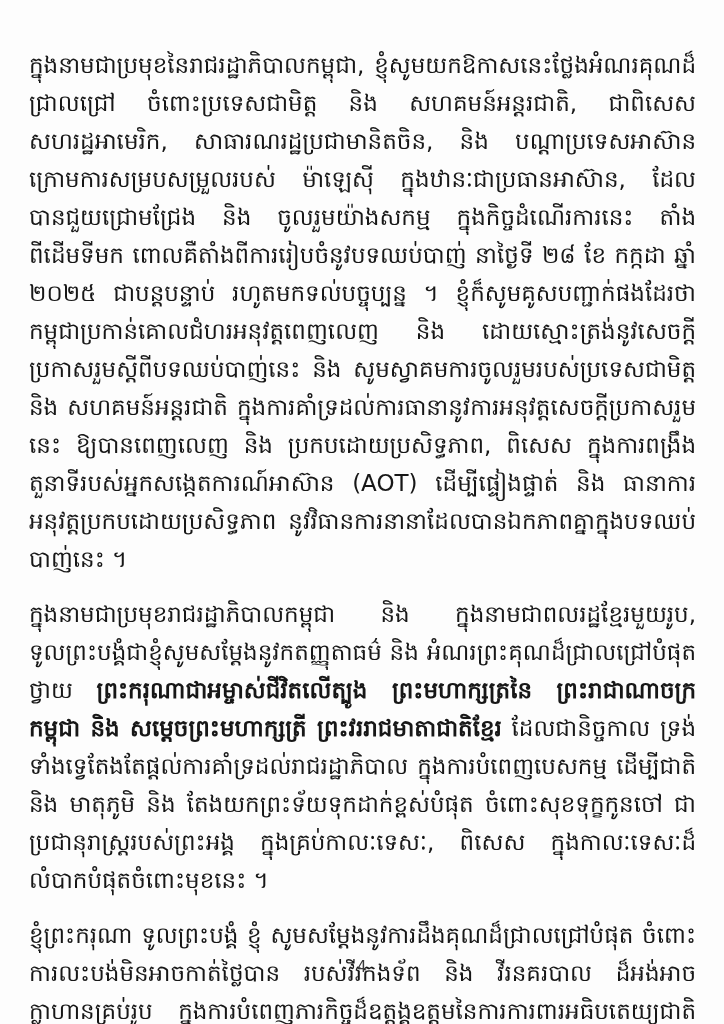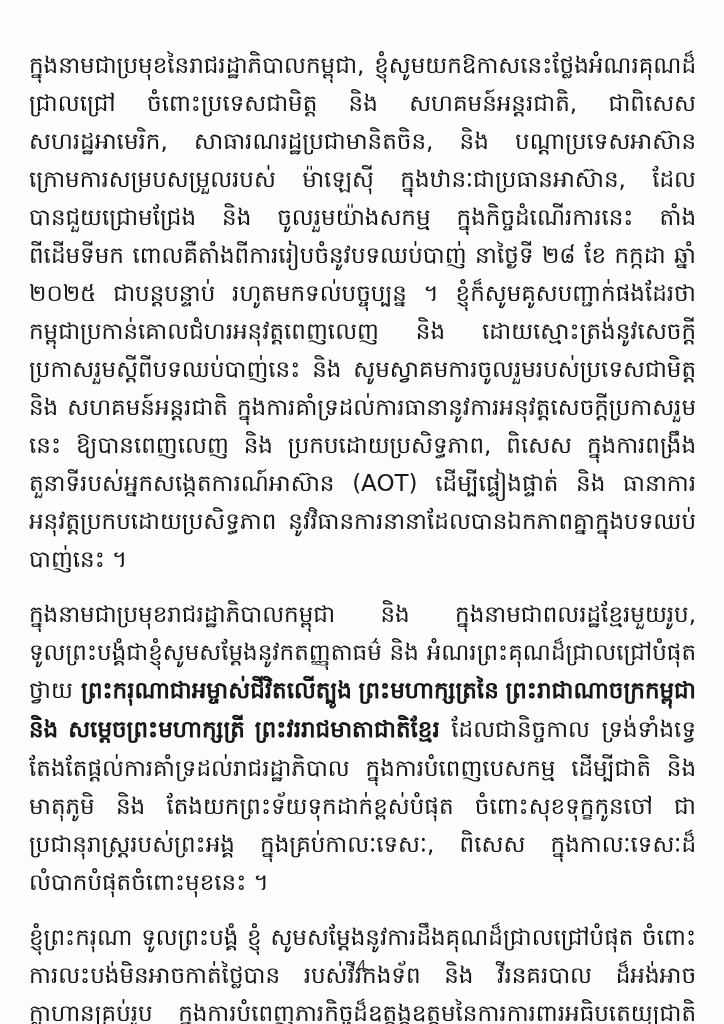--- a/index.html
+++ b/index.html
@@ -26,21 +26,20 @@
     line-height: 38px;
     text-align: justify;
     text-justify: inter-word;
     overflow-wrap: anywhere;
   }
   p.para {
     margin: 0 0 17px 0;
   }
   .seg-bold {
     font-weight: 700;
-    font-family: Liberation Serif, serif;
   }
   .page-footer {
     position: absolute;
     left: 0;
     right: 0;
     bottom: 48px;
     text-align: center;
   }
   .page-number {
     font-size: 15px;

